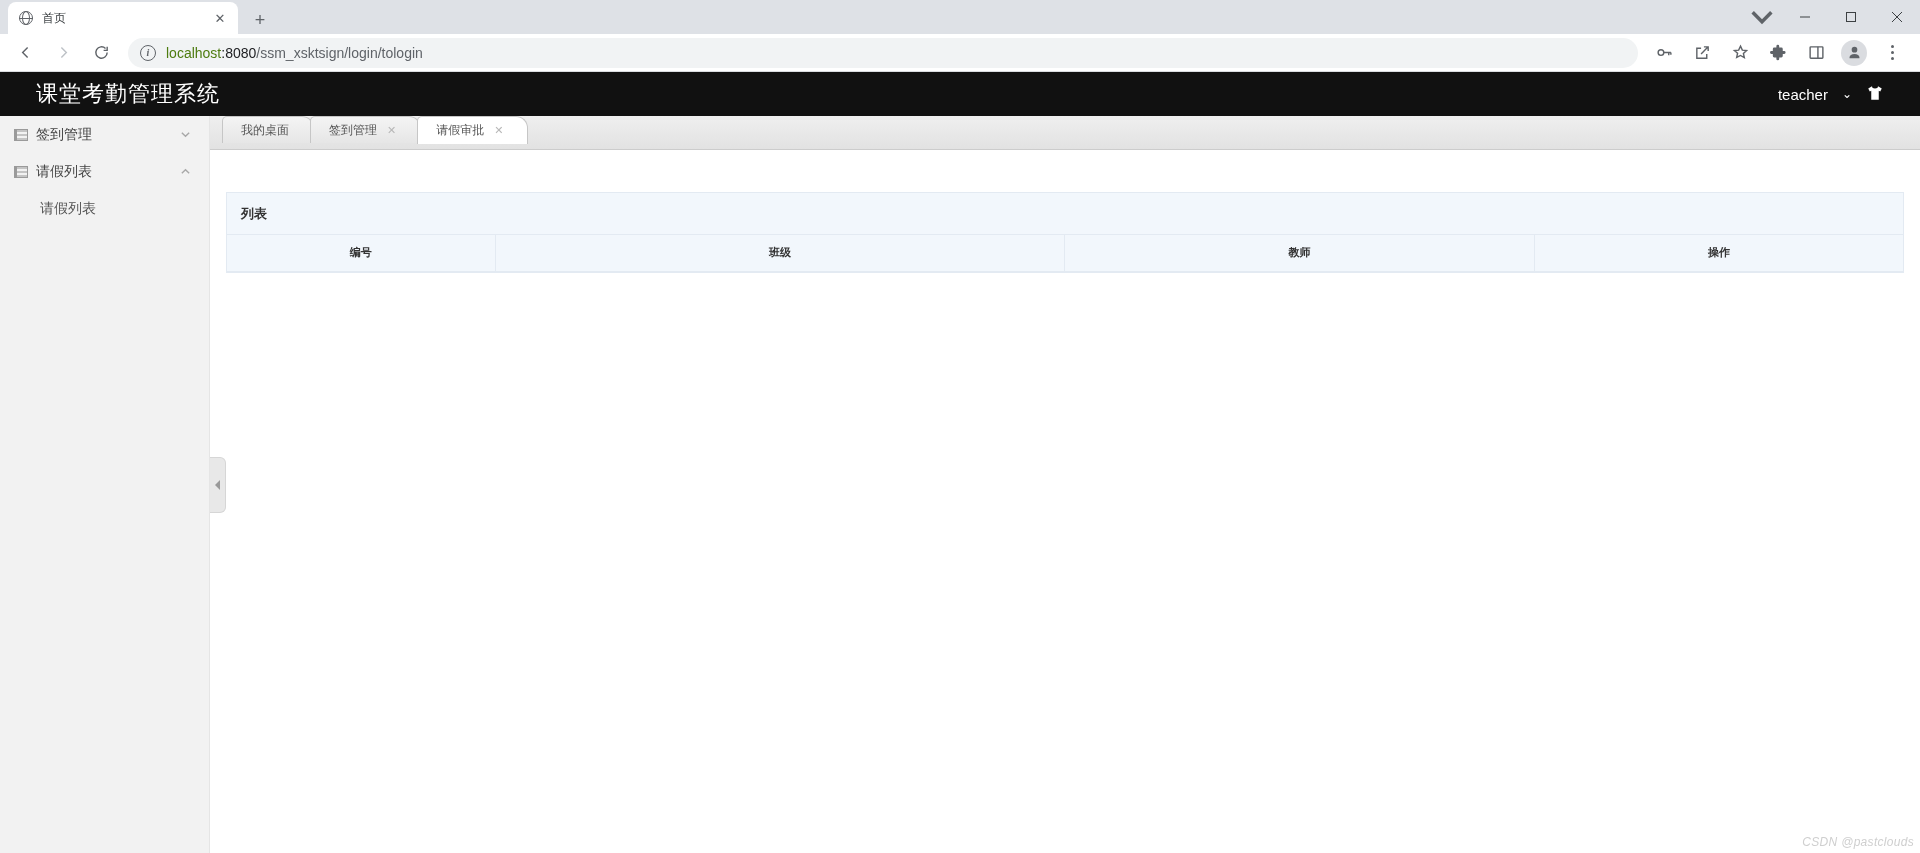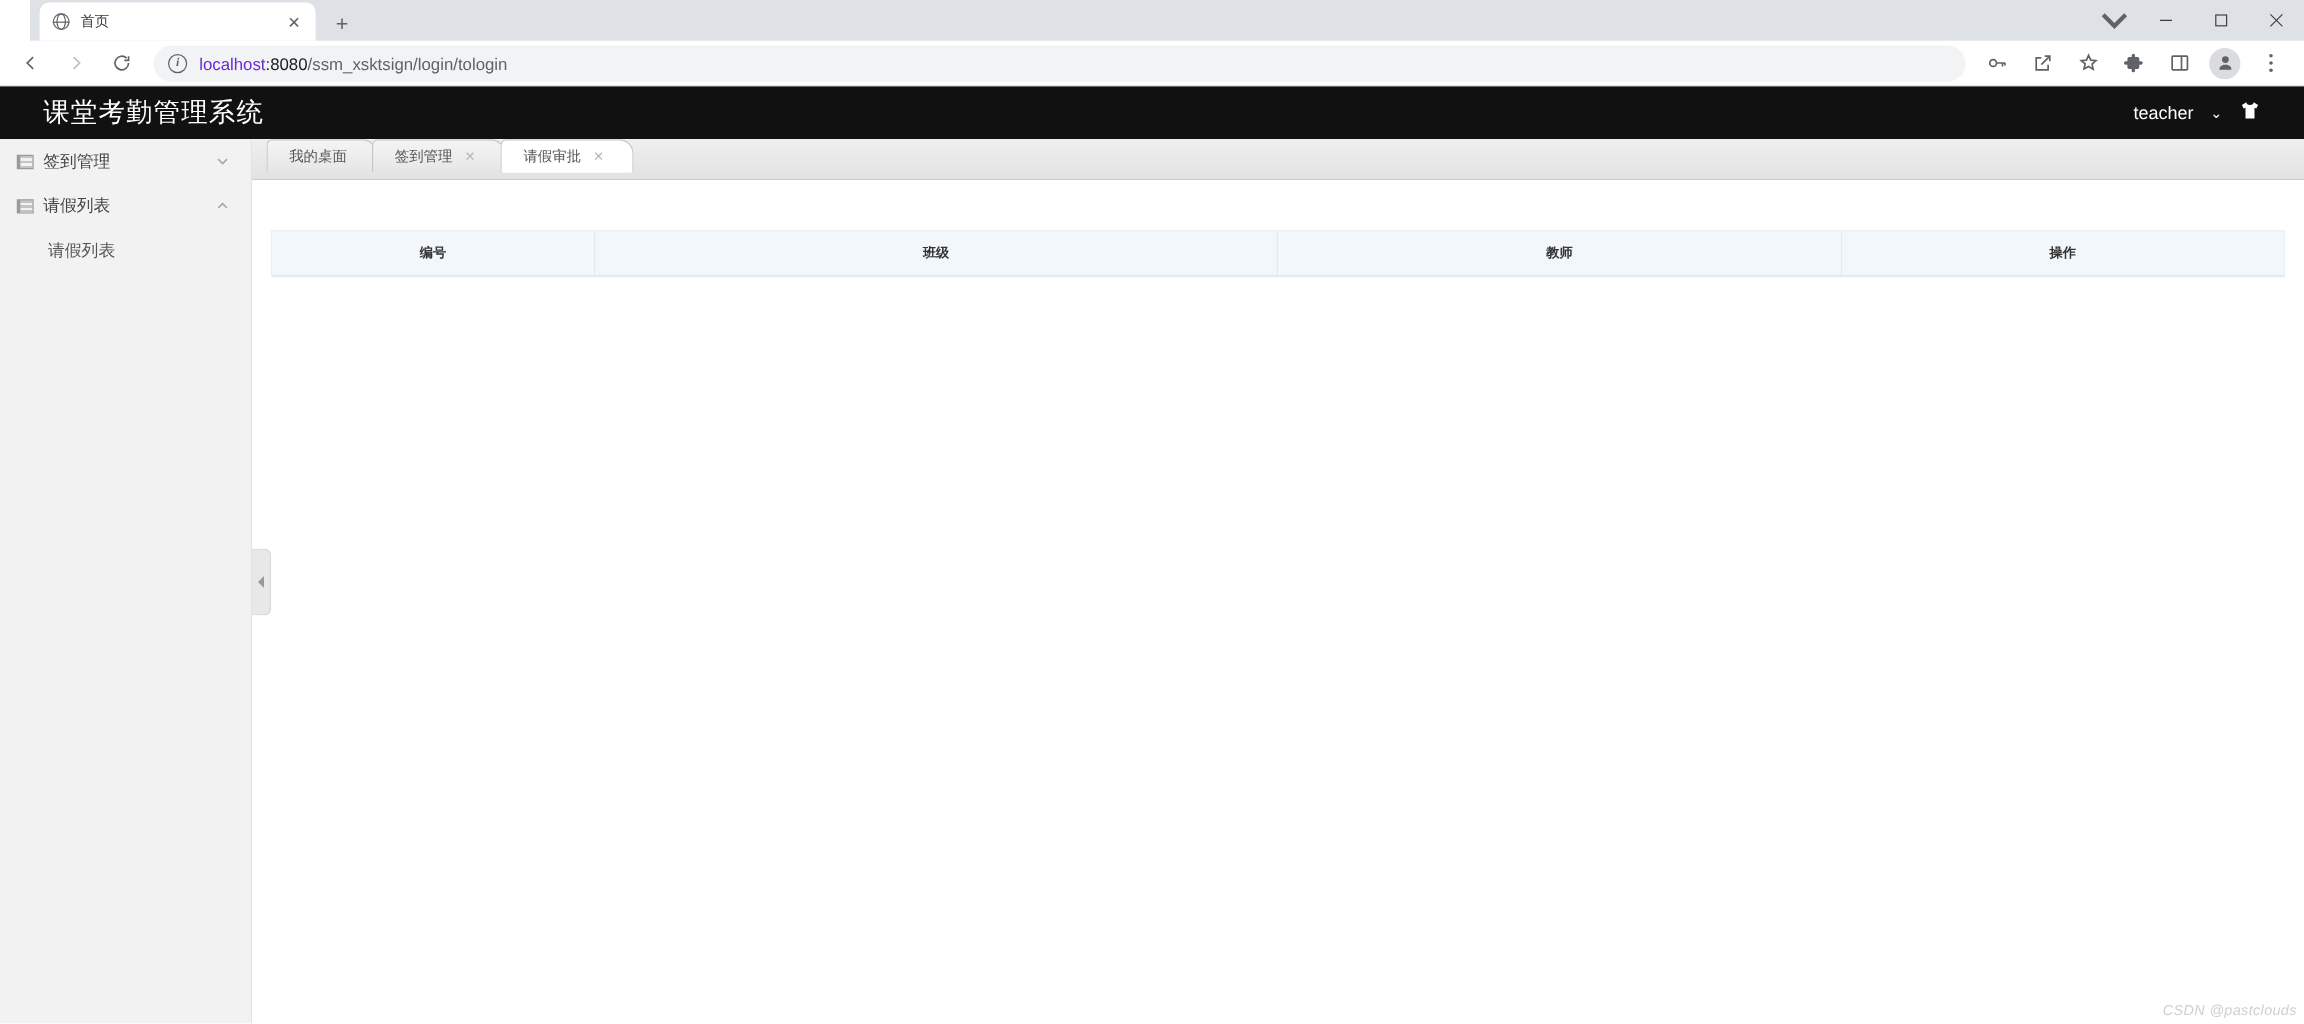--- a/index.html
+++ b/index.html
@@ -1,19 +1,19 @@
 <!DOCTYPE html>
 <html><head>
 <meta charset="utf-8">
 <style>
   * { margin: 0; padding: 0; box-sizing: border-box; font-family: "Microsoft YaHei", Arial, sans-serif; }
   body { background: #fff; overflow: hidden; }
 
   
-  .browser-top { background: #dee1e6; margin-left: 25px; }
+  .browser-top { background: #dee1e6; }
   .tab-strip { height: 34px; display: flex; align-items: flex-end; padding-left: 8px; }
   .browser-tab {
     background: #fff; height: 32px; min-width: 230px; display: flex; align-items: center;
     padding: 0 10px; border-radius: 8px 8px 0 0; font-size: 12px; color: #3c4043; gap: 8px;
     position: relative;
   }
   .browser-tab .favicon {
     width: 16px; height: 16px; display:flex; align-items:center; justify-content:center;
   }
   .globe-icon { width:14px; height:14px; border:1.2px solid #5f6368; border-radius:50%; position:relative; }
@@ -35,21 +35,21 @@
   .nav-btn { width:34px; height:30px; display:flex; align-items:center; justify-content:center; color:#5f6368; border-radius:50%; }
   .nav-btn.disabled { color:#bdc1c6; }
   .nav-btn svg { width:17px; height:17px; stroke:currentColor; fill:none; stroke-width:2; }
 
   .omnibox {
     flex:1; height:30px; background:#f1f3f4; border-radius:15px; display:flex; align-items:center;
     padding:0 12px; margin:0 6px; font-size:14px; color:#202124; gap:10px;
   }
   .info-icon { width:16px; height:16px; border:1.3px solid #5f6368; border-radius:50%; display:flex; align-items:center; justify-content:center; font-size:10px; color:#5f6368; font-family:Georgia,serif; font-style:italic; font-weight:bold;}
   .url { font-size:14px; }
-  .url .host { color:#6d28d9; }
+  .url .host { color:#4d7c0f; }
   .url .port { color:#202124; }
   .url .path { color:#5f6368; }
 
   .tb-right { display:flex; align-items:center; gap:6px; padding-right:4px; }
   .tb-icon { width:32px; height:30px; display:flex; align-items:center; justify-content:center; color:#5f6368; }
   .tb-icon svg { width:17px; height:17px; }
   .avatar-circle { width:26px; height:26px; background:#dadce0; border-radius:50%; display:flex; align-items:center; justify-content:center; }
   .avatar-circle svg { width:17px; height:17px; fill:#5f6368; }
   .kebab { display:flex; flex-direction:column; gap:3px; }
   .kebab span { width:3px; height:3px; background:#5f6368; border-radius:50%; }
@@ -279,20 +279,21 @@
         <span>签到管理</span>
         <span class="x">✕</span>
       </div>
       <div class="c-tab active">
         <span>请假审批</span>
         <span class="x">✕</span>
       </div>
     </div>
 
     <div class="panel">
+      <div class="panel-title">列表</div>
       <table class="data">
         <thead>
           <tr>
             <th style="width:16%">编号</th>
             <th style="width:34%">班级</th>
             <th style="width:28%">教师</th>
             <th style="width:22%">操作</th>
           </tr>
         </thead>
         <tbody>

